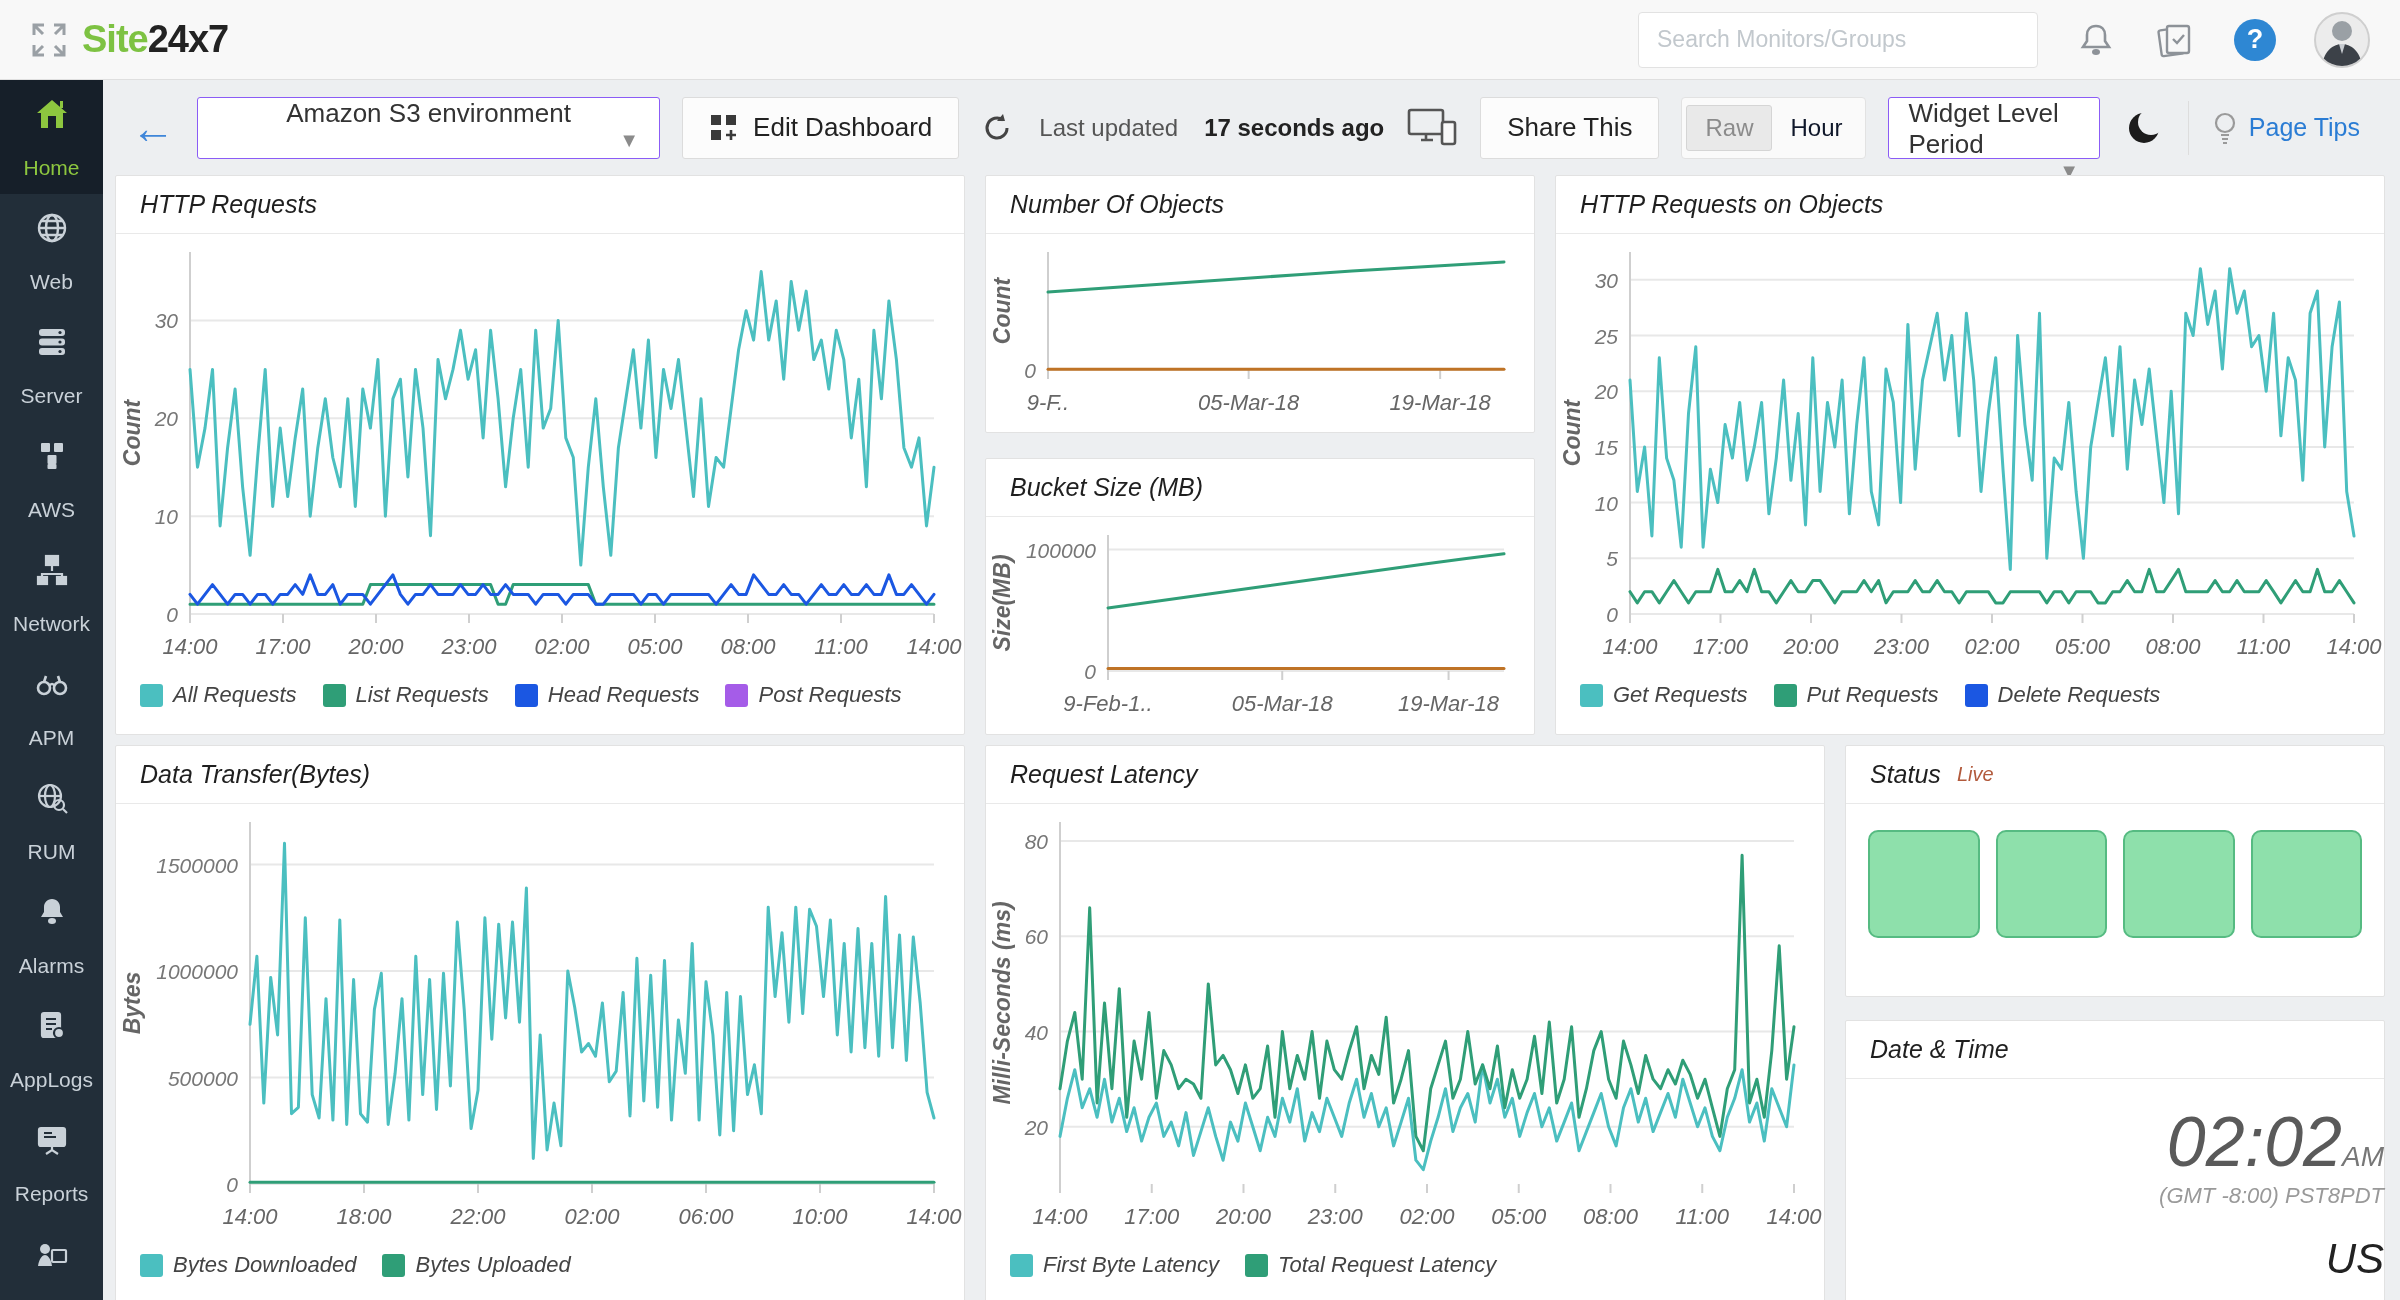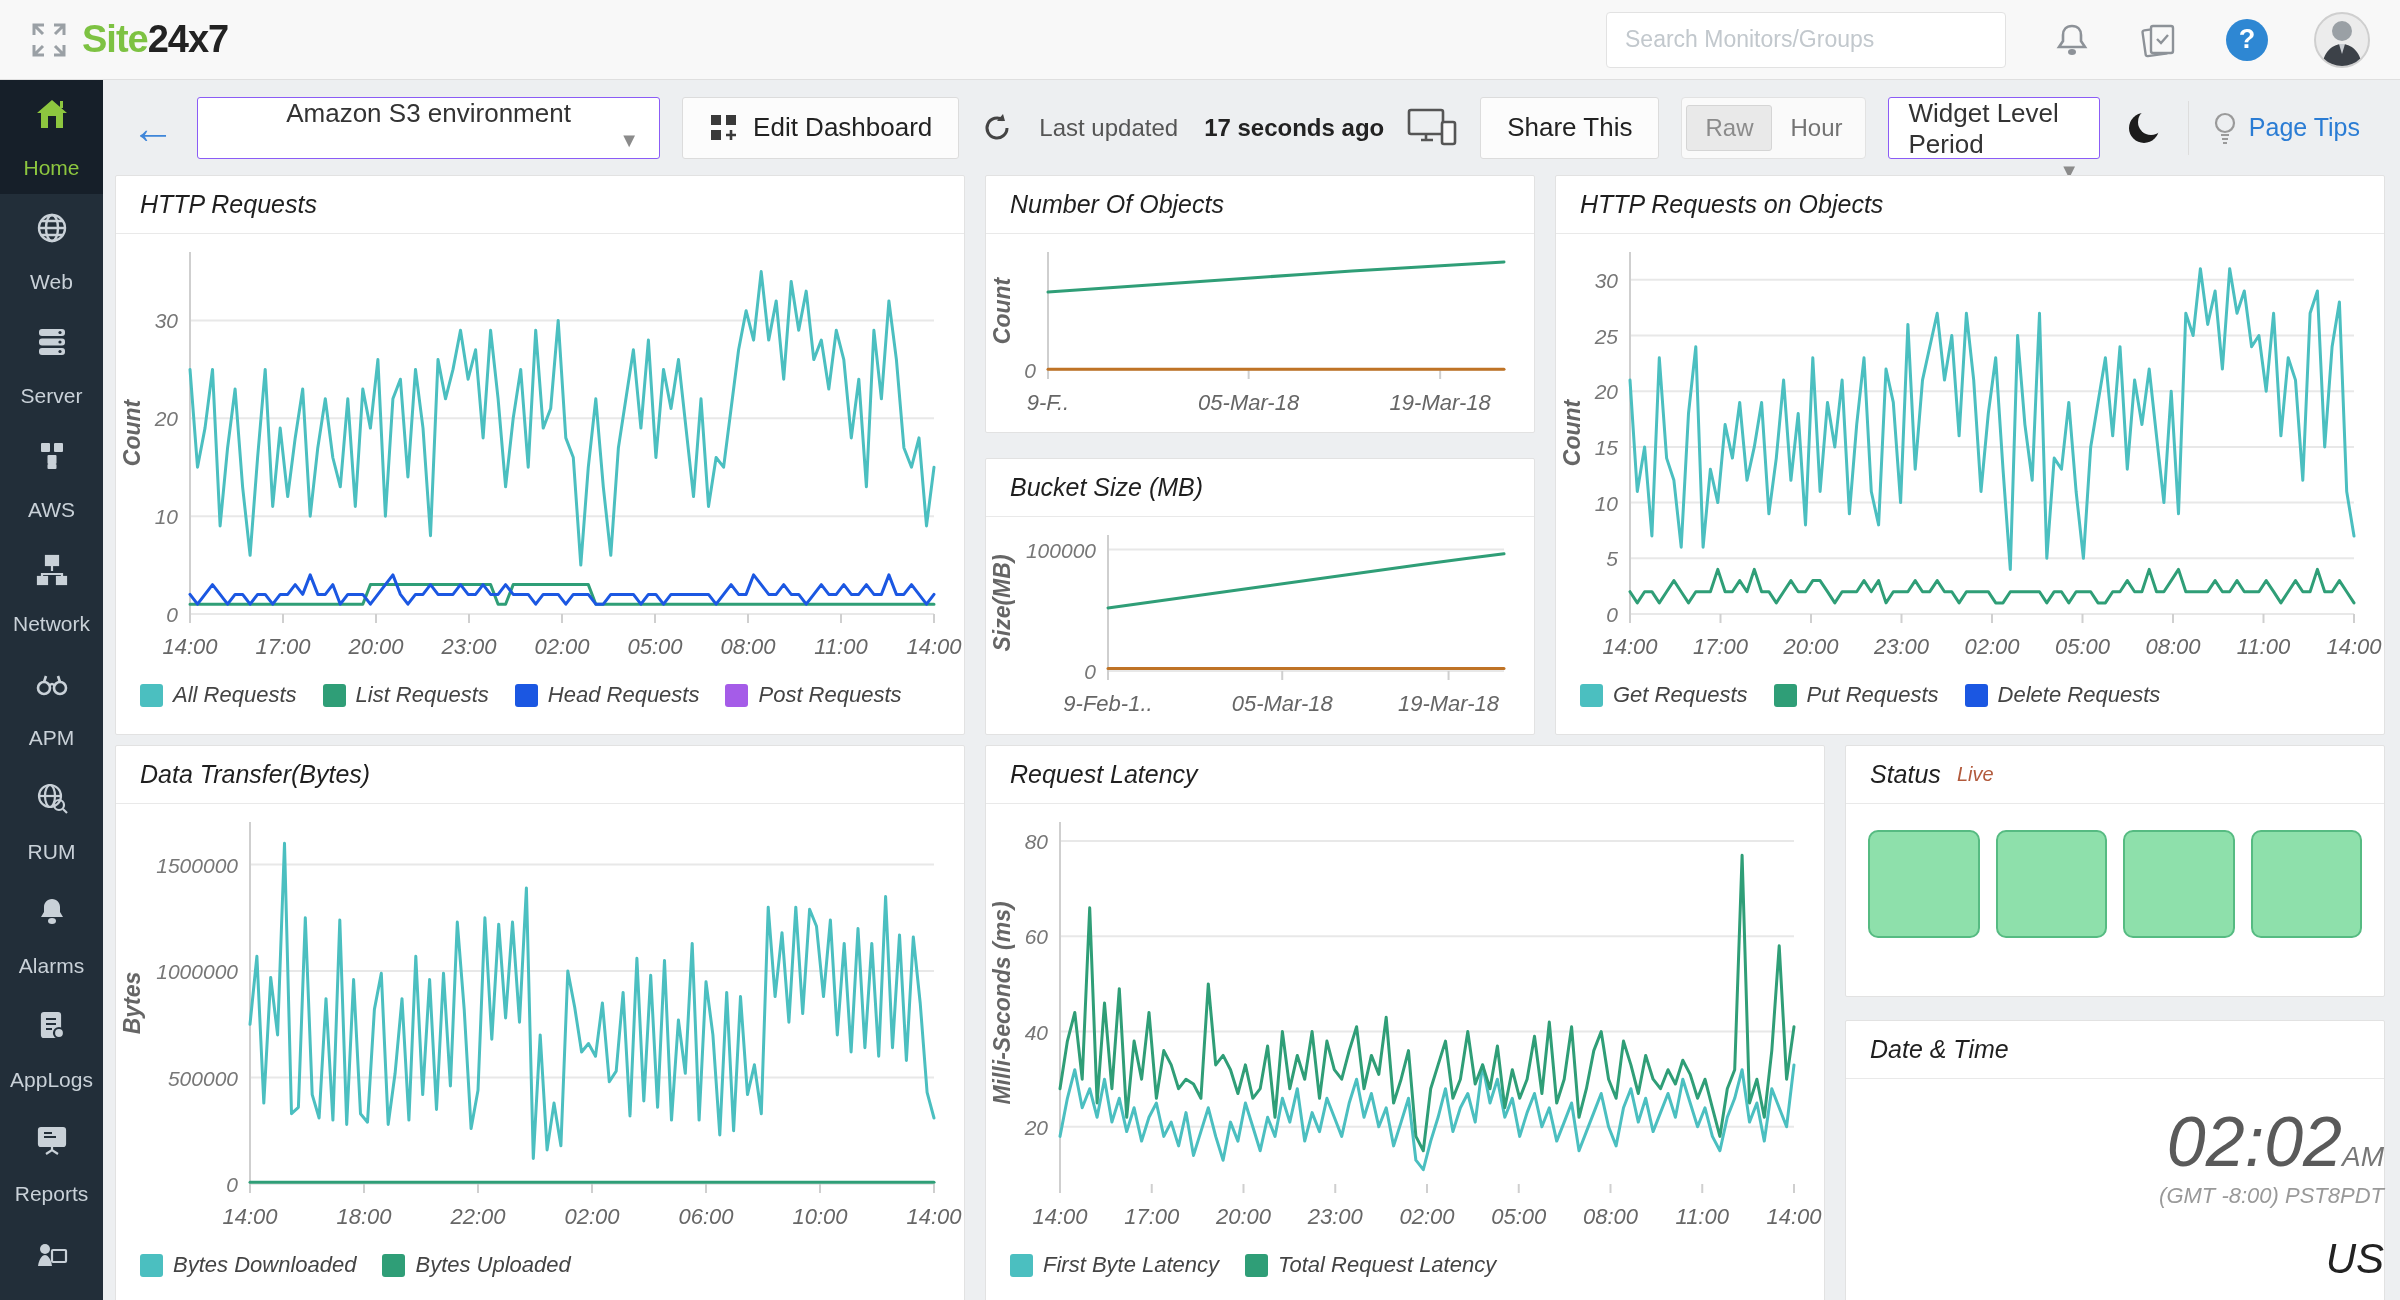--- a/index.html
+++ b/index.html
@@ -2,21 +2,21 @@
 <html><head>
 <meta charset="utf-8">
 <style>
   * { margin:0; padding:0; box-sizing:border-box; }
   html,body { width:2400px; height:1300px; overflow:hidden;
     font-family:"Liberation Sans", sans-serif; background:#edeff1; }
 
   
   .topbar { position:absolute; left:0; top:0; width:2400px; height:80px;
     background:#f8f8f8; border-bottom:1px solid #dfdfdf; display:flex;
-    align-items:center; padding:0 30px; z-index:5;gap:8px; }
+    align-items:center; padding:0 30px; z-index:5; }
   .logo-wrap { display:flex; align-items:center; gap:14px; }
   .logo-text { font-size:38px; font-weight:700; letter-spacing:-1px; }
   .logo-text .g { color:#7dc242; } .logo-text .k { color:#222; }
   .search-box { margin-left:auto; width:400px; height:56px; background:#fff;
     border:1px solid #e2e2e2; border-radius:4px; display:flex; align-items:center; }
   .search-box input { border:0; outline:none; width:100%; height:100%;
     padding:0 18px; font-size:23px; color:#444; background:transparent;
     font-family:"Liberation Sans", sans-serif; }
   .search-box input::placeholder { color:#c2c8cd; }
   .tb-icon { margin-left:38px; display:flex; align-items:center; cursor:pointer; }
@@ -49,21 +49,21 @@
   .btn { background:#fcfcfc; border:1px solid #dcdcdc; border-radius:3px; height:62px;
     display:flex; align-items:center; gap:14px; padding:0 26px; font-size:26px;
     color:#222; cursor:pointer; white-space:nowrap; }
   .lastupd { display:flex; align-items:center; gap:26px; font-size:24px;
     color:#555; white-space:nowrap; }
   .lastupd b { color:#222; }
   .toggle { display:flex; align-items:center; background:#fafafa;
     border:1px solid #e2e2e2; border-radius:4px; height:62px; padding:0 4px; }
   .seg-raw { background:#e9e9e9; border:1px solid #d5d5d5; border-radius:3px;
     color:#8b8b8b; font-size:24px; padding:8px 18px; cursor:pointer; }
-  .seg-hour { color:#737373; font-size:24px; padding:8px 18px; cursor:pointer; }
+  .seg-hour { color:#0f172a; font-size:24px; padding:8px 18px; cursor:pointer; }
   .vdiv { width:1px; height:54px; background:#ddd; }
   .pagetips { display:flex; align-items:center; gap:10px; color:#2a7cd4;
     font-size:25px; cursor:pointer; white-space:nowrap; }
 
   
   .panel { position:absolute; background:#fff; border:1px solid #e2e2e2;
     border-radius:2px;font-style:italic; }
   .panel-h { height:58px; display:flex; align-items:center; padding:0 24px;
     font-size:25px; color:#1f1f1f; border-bottom:1px solid #e9e9e9; }
   .badge-live { color:#b25a3c; font-size:20px; margin-left:16px; }

